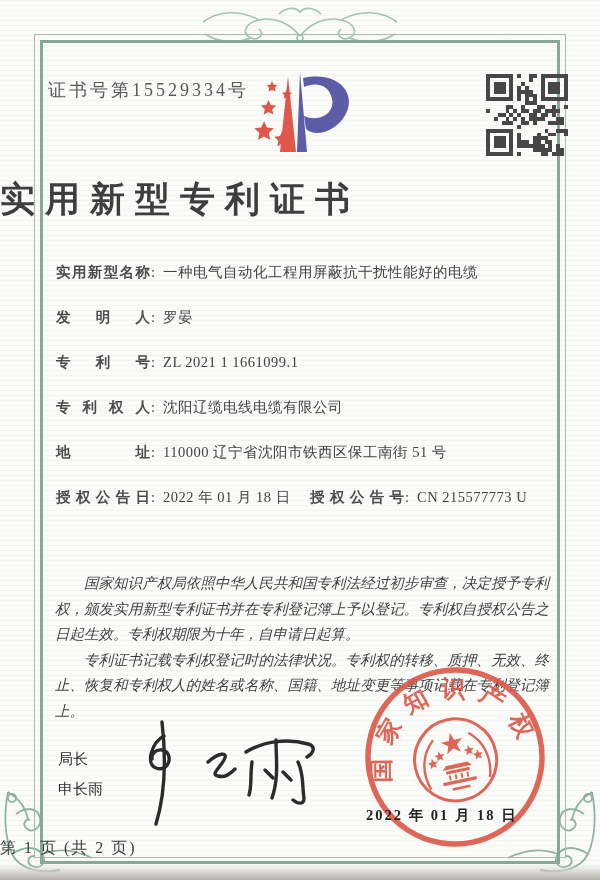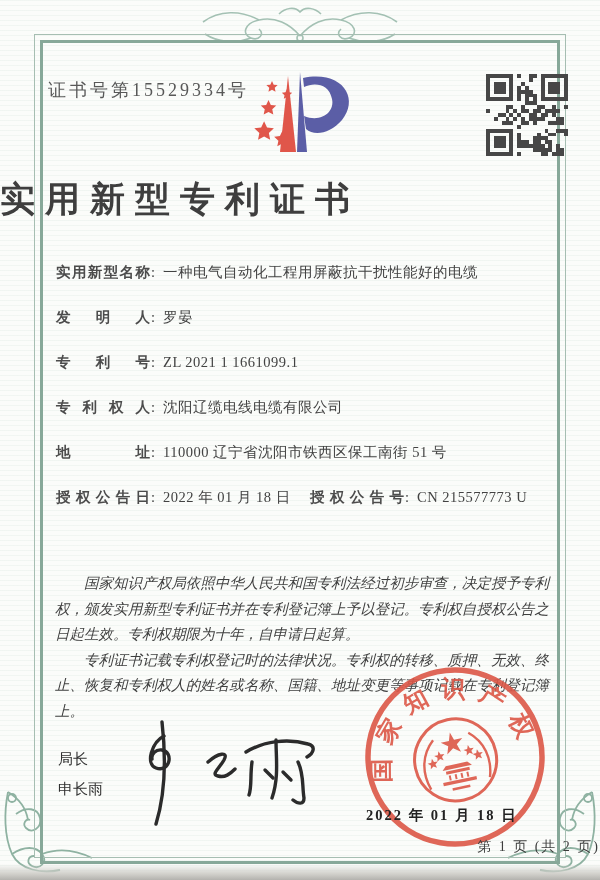--- a/index.html
+++ b/index.html
@@ -43,21 +43,21 @@
   }
   .paras p{margin:0;text-indent:2em;}
   .sig-block{position:absolute;left:58px;top:744px;font-family:Liberation Serif, serif;
     font-size:15px;color:#2f2f2f;line-height:30px;}
   .sig-svg{position:absolute;left:112px;top:718px;}
   .seal{position:absolute;left:362px;top:664px;width:186px;height:186px;opacity:0.9;}
   .seal-date{
     position:absolute;left:366px;top:806px;font-size:14.5px;font-weight:600;
     letter-spacing:2px;color:#222;
   }
-  .footer{position:absolute;left:0;right:0;top:838px;text-align:right;font-size:14px;color:#3d3d3d;letter-spacing:2px;}
+  .footer{position:absolute;left:0;right:0;top:838px;text-align:left;font-size:16px;color:#3d3d3d;letter-spacing:2px;}
   .scan-shadow{
     position:absolute;left:0;right:0;bottom:0;height:16px;
     background:linear-gradient(to top,#b3b2ae 0%,#cfcec9 35%,rgba(207,206,201,0) 100%);
   }
 </style>
 </head>
 <body>
 
 <div class="texture"></div>
 

